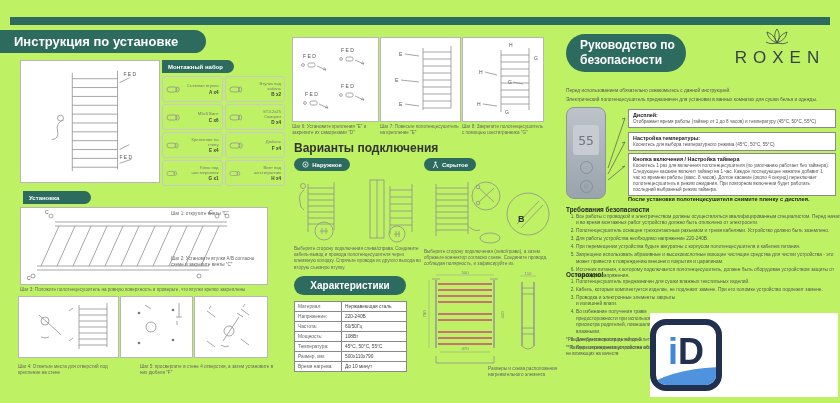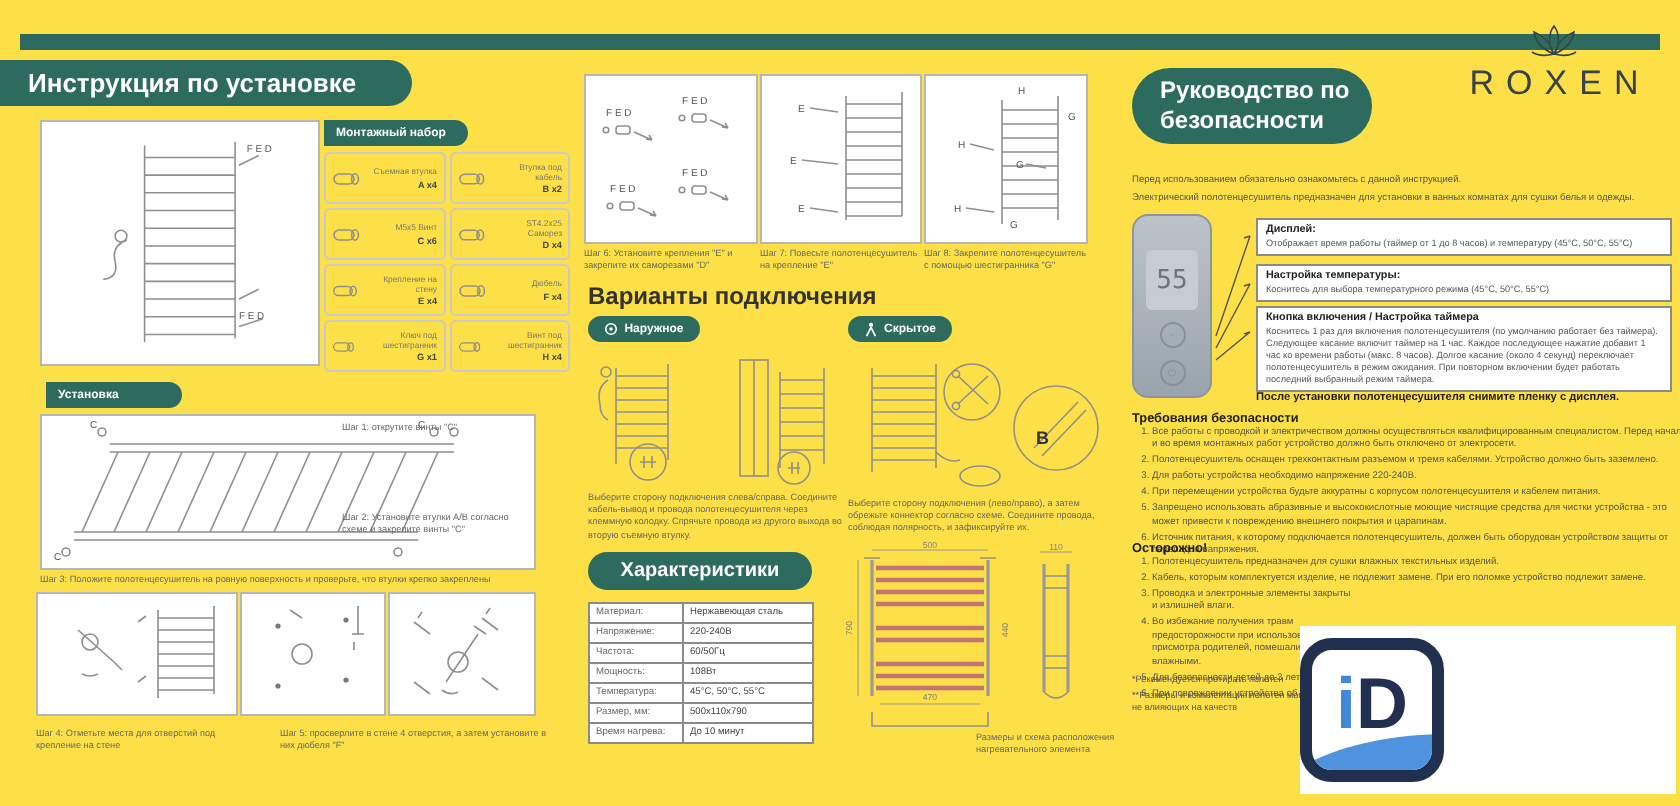--- a/index.html
+++ b/index.html
@@ -1,16 +1,16 @@
 <!DOCTYPE html>
 <html><head>
 <meta charset="utf-8">
 <style>
   html,body{margin:0;padding:0;background:#fff;}
-  .page{position:relative;width:840px;height:403px;background:#fde047;overflow:hidden;
+  .page{position:relative;width:840px;height:403px;background:#bef264;overflow:hidden;
         font-family:"Liberation Sans",sans-serif;color:#444;}
   .abs{position:absolute;}
   .teal{background:#2e6b5f;color:#fff;}
   .banner-main{border-radius:0 14px 14px 0;font-size:13px;font-weight:bold;display:flex;align-items:center;padding-left:14px;}
   .badge{border-radius:0 8px 8px 0;font-size:6px;font-weight:bold;display:flex;align-items:center;padding-left:6px;}
   .pill{border-radius:9px;font-size:6px;font-weight:bold;display:flex;align-items:center;justify-content:center;gap:3px;}
   .box{border:1px solid #b7b7b7;background:#fff;box-sizing:border-box;}
   .cap{font-size:4.6px;line-height:1.35;color:#666;}
   .h-dark{color:#333;font-weight:bold;}
   svg{display:block;}
@@ -367,21 +367,21 @@
     <path class="dim" d="M98 6 H114"></path>
     <text class="dimt" x="106" y="5" text-anchor="middle">110</text>
   </svg>
   <div class="abs cap" style="left:488px;top:366px;width:72px;">Размеры и схема расположения нагревательного элемента</div>
 
   <div class="abs teal" style="left:566px;top:34px;width:120px;height:38px;border-radius:19px;padding:4px 0 0 14px;box-sizing:border-box;">
     <div style="font-size:12px;font-weight:bold;line-height:15px;">Руководство по</div>
     <div style="font-size:12px;font-weight:bold;line-height:15px;">безопасности</div>
   </div>
 
-  <div class="abs roxen" style="left:718px;top:12px;width:118px;">
+  <div class="abs roxen" style="left:718px;top:28px;width:118px;">
     <svg width="34" height="18" viewBox="0 0 34 18">
       <path d="M17 15 C14 11,14 5,17 1 C20 5,20 11,17 15 M17 15 C12 13,8 10,7 4 C12 6,15 9,17 15 M17 15 C22 13,26 10,27 4 C22 6,19 9,17 15 M17 15 C13 16,9 16,6 14 M17 15 C21 16,25 16,28 14" stroke="#37424a" stroke-width="0.8" fill="none"></path>
     </svg>
     <div class="roxen-word">ROXEN</div>
   </div>
 
   <div class="abs intro" style="left:566px;top:88px;width:272px;">Перед использованием обязательно ознакомьтесь с данной инструкцией.</div>
   <div class="abs intro" style="left:566px;top:97px;width:272px;">Электрический полотенцесушитель предназначен для установки в ванных комнатах для сушки белья и одежды.</div>
 
   <div class="abs device" style="left:566px;top:107px;width:40px;height:92px;">

